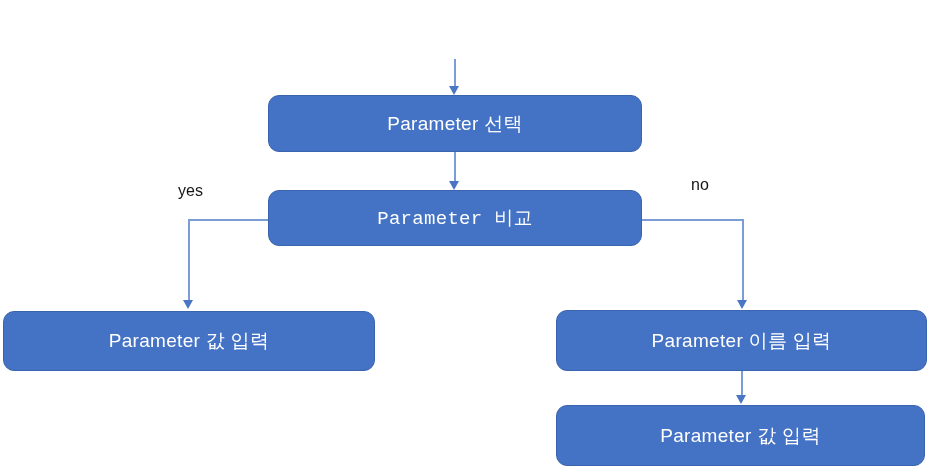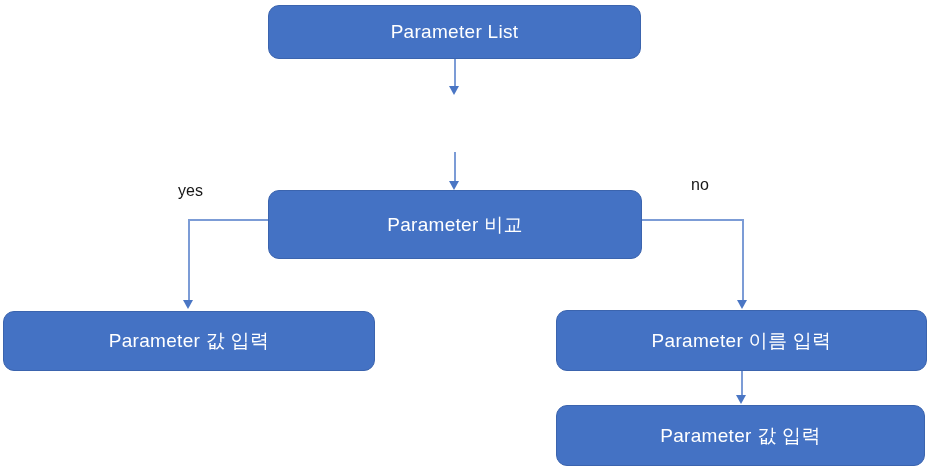--- a/index.html
+++ b/index.html
@@ -24,21 +24,21 @@
     color: #ffffff;
     font-size: 19px;
     display: flex;
     align-items: center;
     justify-content: center;
     text-align: center;
     letter-spacing: 0.3px;
   }
   #node-list    { left: 268px; top: 5px;   width: 373px; height: 54px; }
   #node-select  { left: 268px; top: 95px;  width: 374px; height: 57px; }
-  #node-compare { left: 268px; top: 190px; width: 374px; height: 69px; }
+  #node-compare { left: 268px; top: 190px; width: 374px; height: 56px; font-family: Liberation Mono, monospace; }
   #node-value-left  { left: 3px;   top: 311px; width: 372px; height: 60px; }
   #node-name-right  { left: 556px; top: 310px; width: 371px; height: 61px; }
   #node-value-right { left: 556px; top: 405px; width: 369px; height: 61px; }
 
   .vline {
     position: absolute;
     width: 1.5px;
     background: #7c9cd6;
   }
   .hline {
@@ -78,22 +78,22 @@
     font-size: 16px;
   }
   #label-yes { left: 178px; top: 182px; }
   #label-no  { left: 691px; top: 176px; }
 </style>
 </head>
 <body>
 
 <div class="canvas">
 
-  <div class="node" id="node-list">Parameter List</div>
 
+  <div class="node" id="node-select">Parameter 선택</div>
 
   <div class="node" id="node-compare">Parameter 비교</div>
 
   <div class="node" id="node-value-left">Parameter 값 입력</div>
 
   <div class="node" id="node-name-right">Parameter 이름 입력</div>
 
   <div class="node" id="node-value-right">Parameter 값 입력</div>
 
   <div class="vline" id="c1-line"></div>

